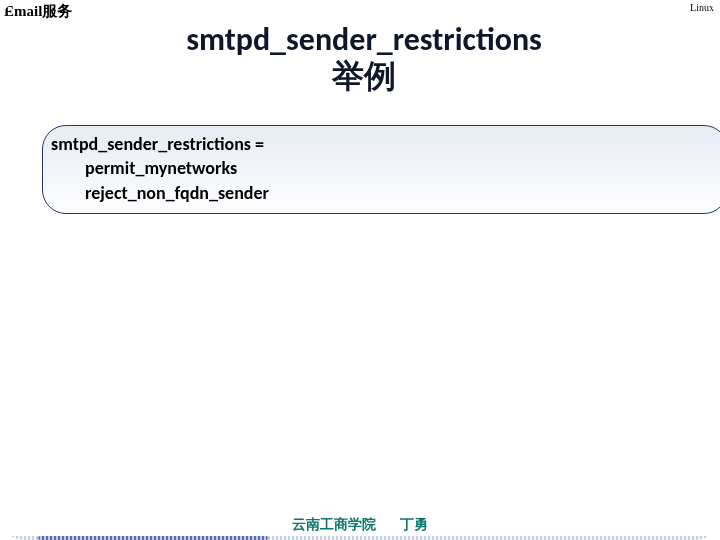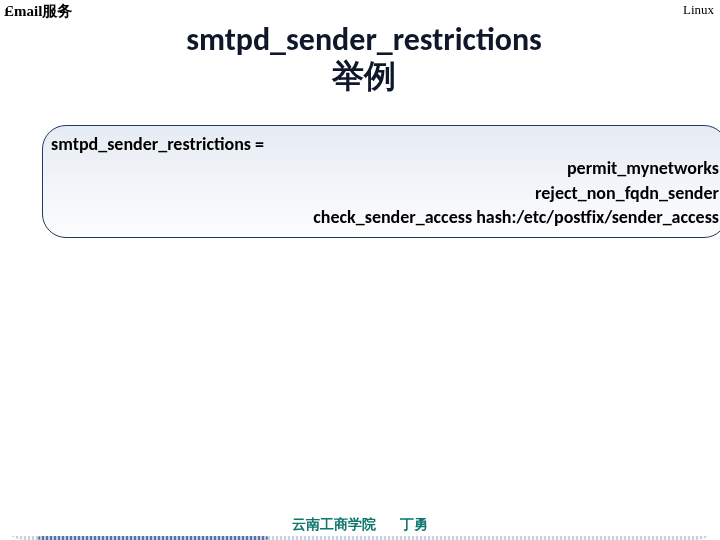--- a/index.html
+++ b/index.html
@@ -17,21 +17,21 @@
     left: 4px;
     font-size: 15px;
     font-family: "SimSun", serif;
     font-weight: bold;
     color: #000;
   }
   .hdr-right {
     position: absolute;
     top: 2px;
     right: 6px;
-    font-size: 13px;
+    font-size: 10px;
     font-family: "Times New Roman", serif;
     color: #000;
   }
   .title {
     position: absolute;
     top: 22px;
     left: 4px;
     width: 720px;
     text-align: center;
     font-size: 32px;
@@ -48,21 +48,21 @@
     border: 1px solid #223a63;
     padding: 6px 8px 8px 8px;
   }
   .cfg-line {
     font-size: 18px;
     font-weight: bold;
     color: #000;
     line-height: 1.35;
     white-space: pre;
   }
-  .indent { padding-left: 34px; text-align: right; }
+  .indent { padding-left: 34px; }
   .footer {
     position: absolute;
     bottom: 6px;
     left: 0;
     width: 720px;
     text-align: center;
     font-size: 14px;
     font-family: "SimSun", "KaiTi", serif;
     font-weight: bold;
     color: #0f766e;
@@ -96,21 +96,20 @@
 
   <div class="title">
     <span>smtpd_sender_restrictions</span><br>
     <span>举例</span>
   </div>
 
   <div class="content-box">
     <div class="cfg-line">smtpd_sender_restrictions =</div>
     <div class="cfg-line indent">permit_mynetworks</div>
     <div class="cfg-line indent">reject_non_fqdn_sender</div>
-    <div class="cfg-line indent">check_sender_access hash:/etc/postfix/sender_access</div>
   </div>
 
   <div class="footer">
     <span>云南工商学院</span><span class="ft-sep"></span><span>丁勇</span>
   </div>
 
   <div class="footer-bar"></div>
   <div class="footer-hl"></div>
 </div>
 

